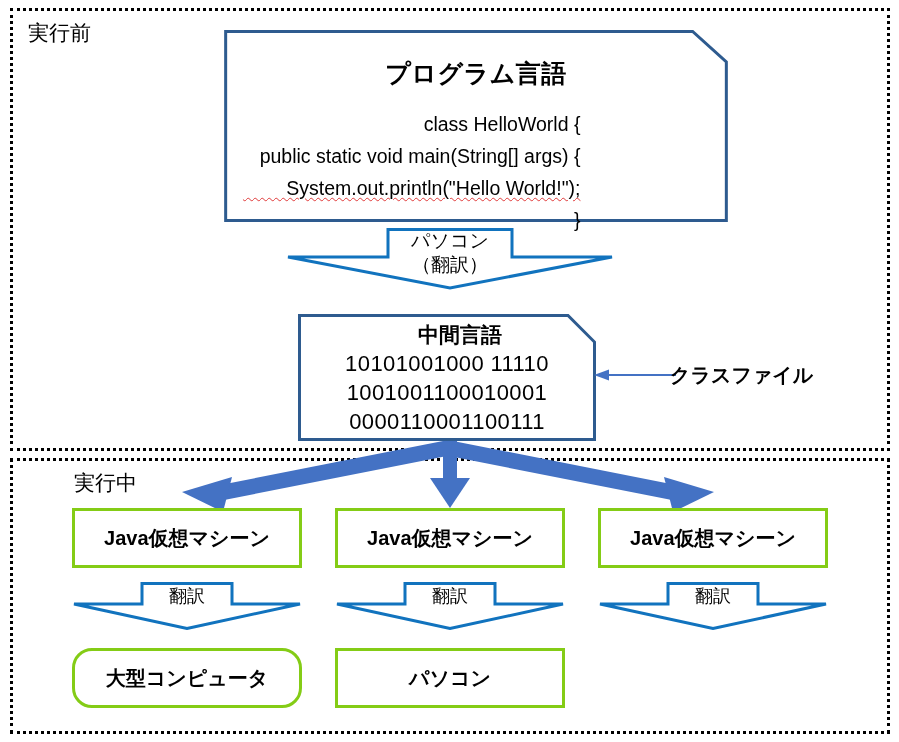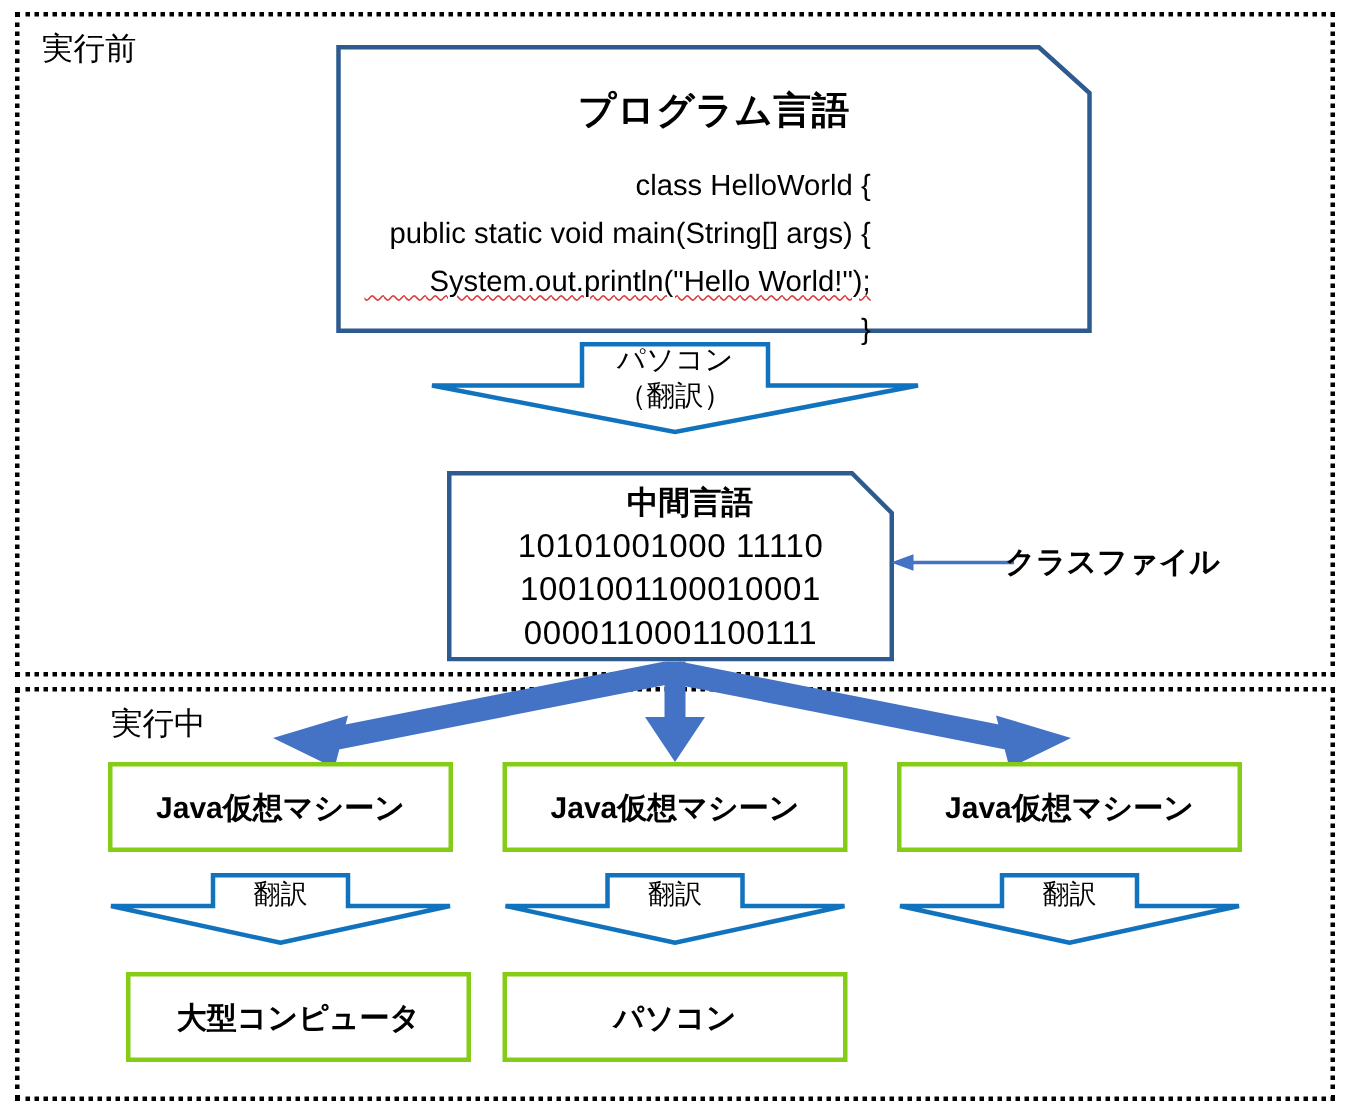--- a/index.html
+++ b/index.html
@@ -178,21 +178,21 @@
     text-align: center;
     font-size: 20px;
     font-weight: bold;
     color: #000000;
   }
   .vm-box     { width: 230px; height: 60px; top: 508px; }
   .device-box { width: 230px; height: 60px; top: 648px; }
   #vm-1     { left: 72px; }
   #vm-2     { left: 335px; }
   #vm-3     { left: 598px; }
-  #device-1 { left: 84px; }
+  #device-1 { left: 72px; border-radius: 20px; }
   #device-2 { left: 335px; }
   #device-3 { left: 598px; }
 </style>
 </head>
 <body>
 
 <div id="stage">
 
   <div class="section" id="section-before"></div>
   <div class="section" id="section-running"></div>

